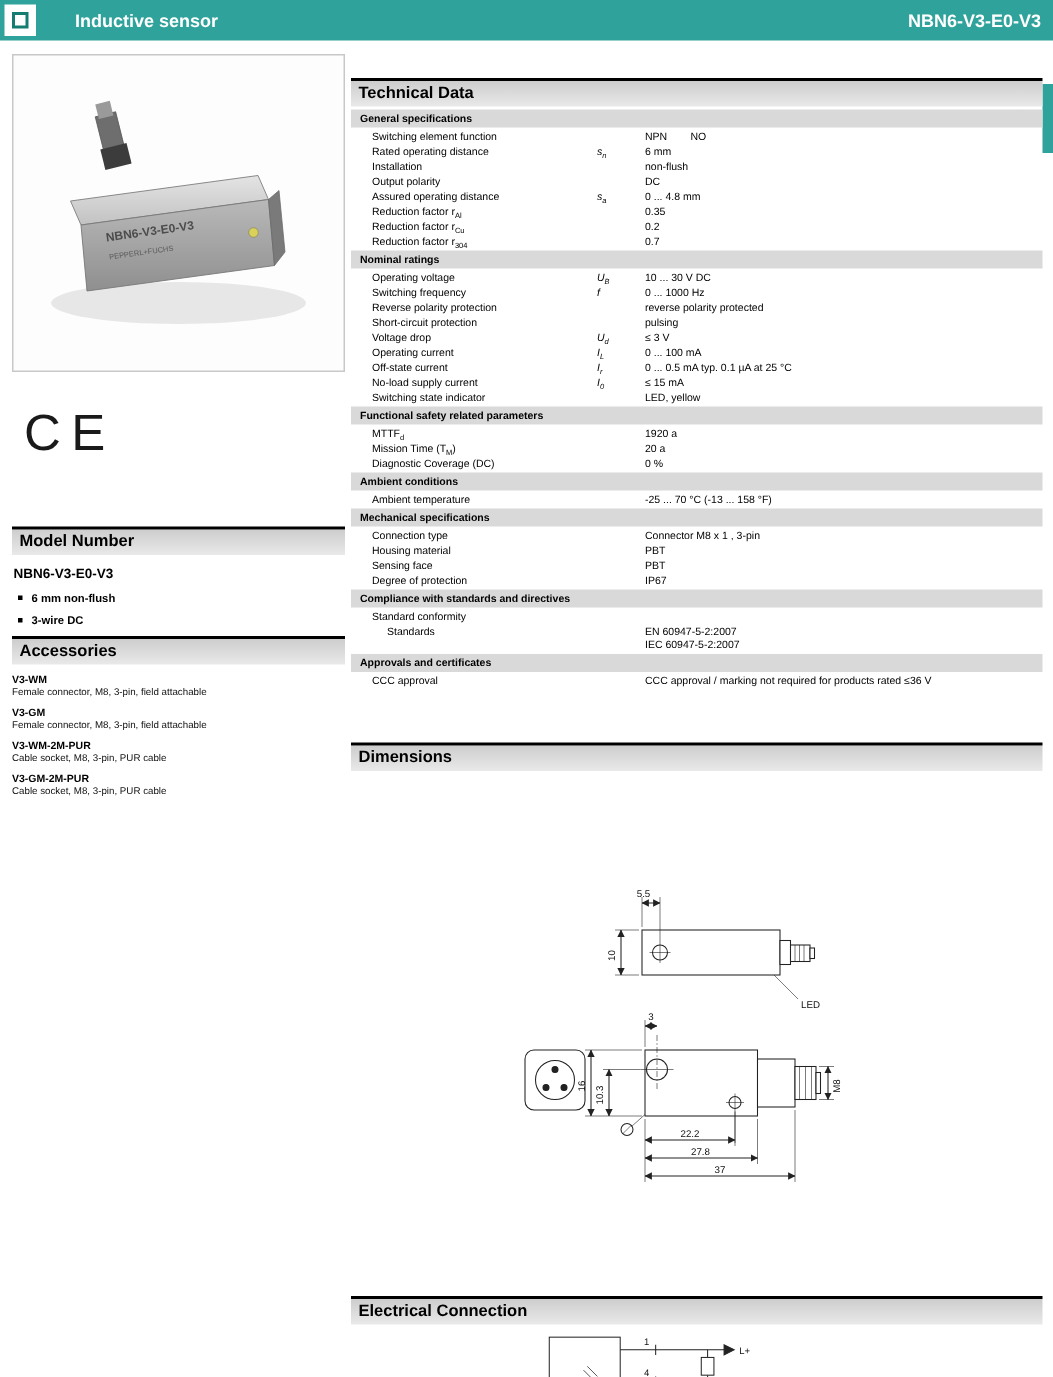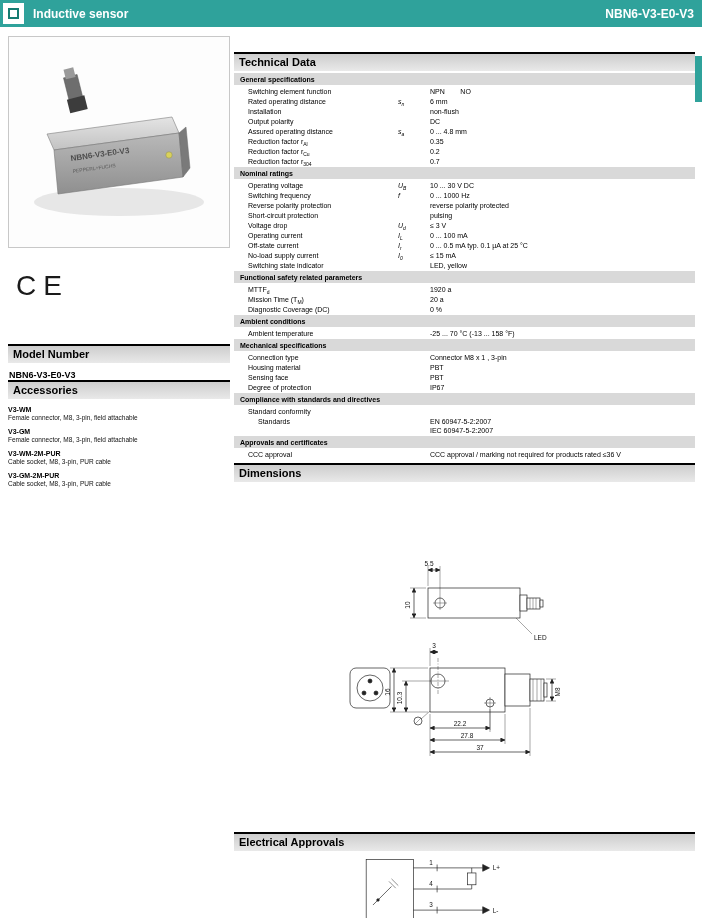--- a/index.html
+++ b/index.html
@@ -6,32 +6,32 @@
   *{ box-sizing:border-box; }
   body{ margin:0; background:#fff; font-family:"Liberation Sans", sans-serif; }
   .page{ position:relative; width:702px; height:918px; margin:0 auto; background:#fff; overflow:hidden; }
 
   
   .topbar{ position:absolute; top:0; left:0; width:702px; height:27px;
     background:var(--accent); display:flex; align-items:center; }
   .brand-icon{ width:21px; height:21px; background:#fff; margin-left:3px;
     display:flex; align-items:center; justify-content:center; flex:0 0 auto; }
   .brand-icon .inner{ width:11px; height:11px; border:2.5px solid #157c72; }
-  .topbar .cat{ color:#fff; font-size:12px; font-weight:bold; margin-left:9px; }
+  .topbar .cat{ color:#fff; font-size:12px; font-weight:bold; margin-left:26px; }
   .topbar .model{ color:#fff; font-size:12px; font-weight:bold; margin-left:auto; margin-right:8px; }
   .edge-accent{ position:absolute; right:0; top:56px; width:7px; height:46px; background:var(--accent); }
 
   
   .bar{ border-top:2px solid #000; background:linear-gradient(#cdcdcd,#e9e9e9);
     font-size:11px; font-weight:bold; color:#000; padding:2px 5px 3px 5px; }
 
   
   .left-col{ position:absolute; left:8px; top:36px; width:222px; }
   .photo-frame{ border:1px solid #c8c8c8; height:212px; background:#fdfdfd; overflow:hidden; }
-  .ce-mark{ font-size:28px; letter-spacing:7px; color:#1a1a1a; margin:22px 0 0 8px; }
+  .ce-mark{ font-size:34px; letter-spacing:7px; color:#1a1a1a; margin:22px 0 0 8px; }
   .model-number-bar{ margin-top:42px; }
   .model-number-value{ font-size:9px; font-weight:bold; margin:7px 0 0 1px; }
   .features-bar{ margin-top:24px; }
   .feature-list{ margin:7px 0 0 4px; }
   .feature-item{ font-size:7.5px; font-weight:bold; margin-bottom:6px; display:flex; align-items:center; }
   .bullet{ width:3px; height:3px; background:#000; display:inline-block; margin:0 6px 0 0; flex:0 0 auto; }
   .accessories-bar{ }
   .accessory-list{ margin-top:7px; }
   .accessory{ margin-bottom:7px; }
   .accessory .name{ font-size:7px; font-weight:bold; }
@@ -43,21 +43,21 @@
   .td-table{ margin-top:2px; }
   .td-sec{ background:#d9d9d9; font-size:7px; font-weight:bold; padding:2.5px 0 2.5px 6px; margin:1px 0; }
   .td-row{ display:flex; font-size:7px; line-height:9px; padding:0.5px 0 0.5px 14px; }
   .td-row.ind2{ padding-left:24px; }
   .td-row.ind2 .td-label{ width:140px; }
   .td-label{ width:150px; flex:0 0 auto; }
   .td-sym{ width:32px; flex:0 0 auto; font-style:italic; }
   .td-val{ flex:1; white-space:pre-wrap; }
   sub{ font-size:5px; line-height:0; }
 
-  .dim-bar{ margin-top:4px; }
+  .dim-bar{ margin-top:36px; }
   .dim-area{ height:350px; position:relative; }
   .elec-bar{ }
   .elec-area{ height:76px; position:relative; }
 
   svg text{ font-family:"Liberation Sans", sans-serif; }
 </style>
 </head>
 <body>
 
 <div class="page">
@@ -100,20 +100,30 @@
         <text x="64" y="136" font-size="5" fill="#5a5a5a" transform="rotate(-8 64 136)">PEPPERL+FUCHS</text>
         <circle cx="160" cy="118" r="3.2" fill="#d9d15a" stroke="#8a8a5a" stroke-width="0.5"></circle>
       </svg>
     </div>
 
     <div class="ce-mark">CE</div>
 
     <div class="bar model-number-bar">Model Number</div>
     <div class="model-number-value">NBN6-V3-E0-V3</div>
 
+    <div class="feature-list">
+      <div class="feature-item">
+          <span class="bullet"></span>
+          <span>6 mm non-flush</span>
+        </div>
+      <div class="feature-item">
+          <span class="bullet"></span>
+          <span>3-wire DC</span>
+        </div>
+    </div>
 
     <div class="bar accessories-bar">Accessories</div>
     <div class="accessory-list">
       <div class="accessory">
         <div class="name">V3-WM</div>
         <div class="desc">Female connector, M8, 3-pin, field attachable</div>
       </div>
       <div class="accessory">
         <div class="name">V3-GM</div>
         <div class="desc">Female connector, M8, 3-pin, field attachable</div>
@@ -368,21 +378,21 @@
           <text x="156" y="210" text-anchor="middle" transform="rotate(-90 156 210)">16</text>
           <text x="168" y="216" text-anchor="middle" transform="rotate(-90 168 216)">10.3</text>
           <text x="326" y="210" text-anchor="middle" transform="rotate(-90 326 210)">M8</text>
           <text x="226" y="244" text-anchor="middle">22.2</text>
           <text x="233" y="256" text-anchor="middle">27.8</text>
           <text x="246" y="268" text-anchor="middle">37</text>
         </g>
       </svg>
     </div>
 
-    <div class="bar elec-bar">Electrical Approvals</div>
+    <div class="bar elec-bar">Electrical Connection</div>
     <div class="elec-area">
       <svg width="240" height="76" viewBox="0 0 240 90" style="margin-left:100px">
         <g stroke="#222" stroke-width="0.8" fill="none">
           <rect x="16" y="10" width="56" height="70" fill="#fff"></rect>
 
           <line x1="24" y1="64" x2="46" y2="42"></line>
           <line x1="43" y1="36" x2="51" y2="44" stroke-width="0.6"></line>
           <line x1="46" y1="33" x2="54" y2="41" stroke-width="0.6"></line>
           <circle cx="30" cy="58" r="1.5" fill="#222"></circle>
 

